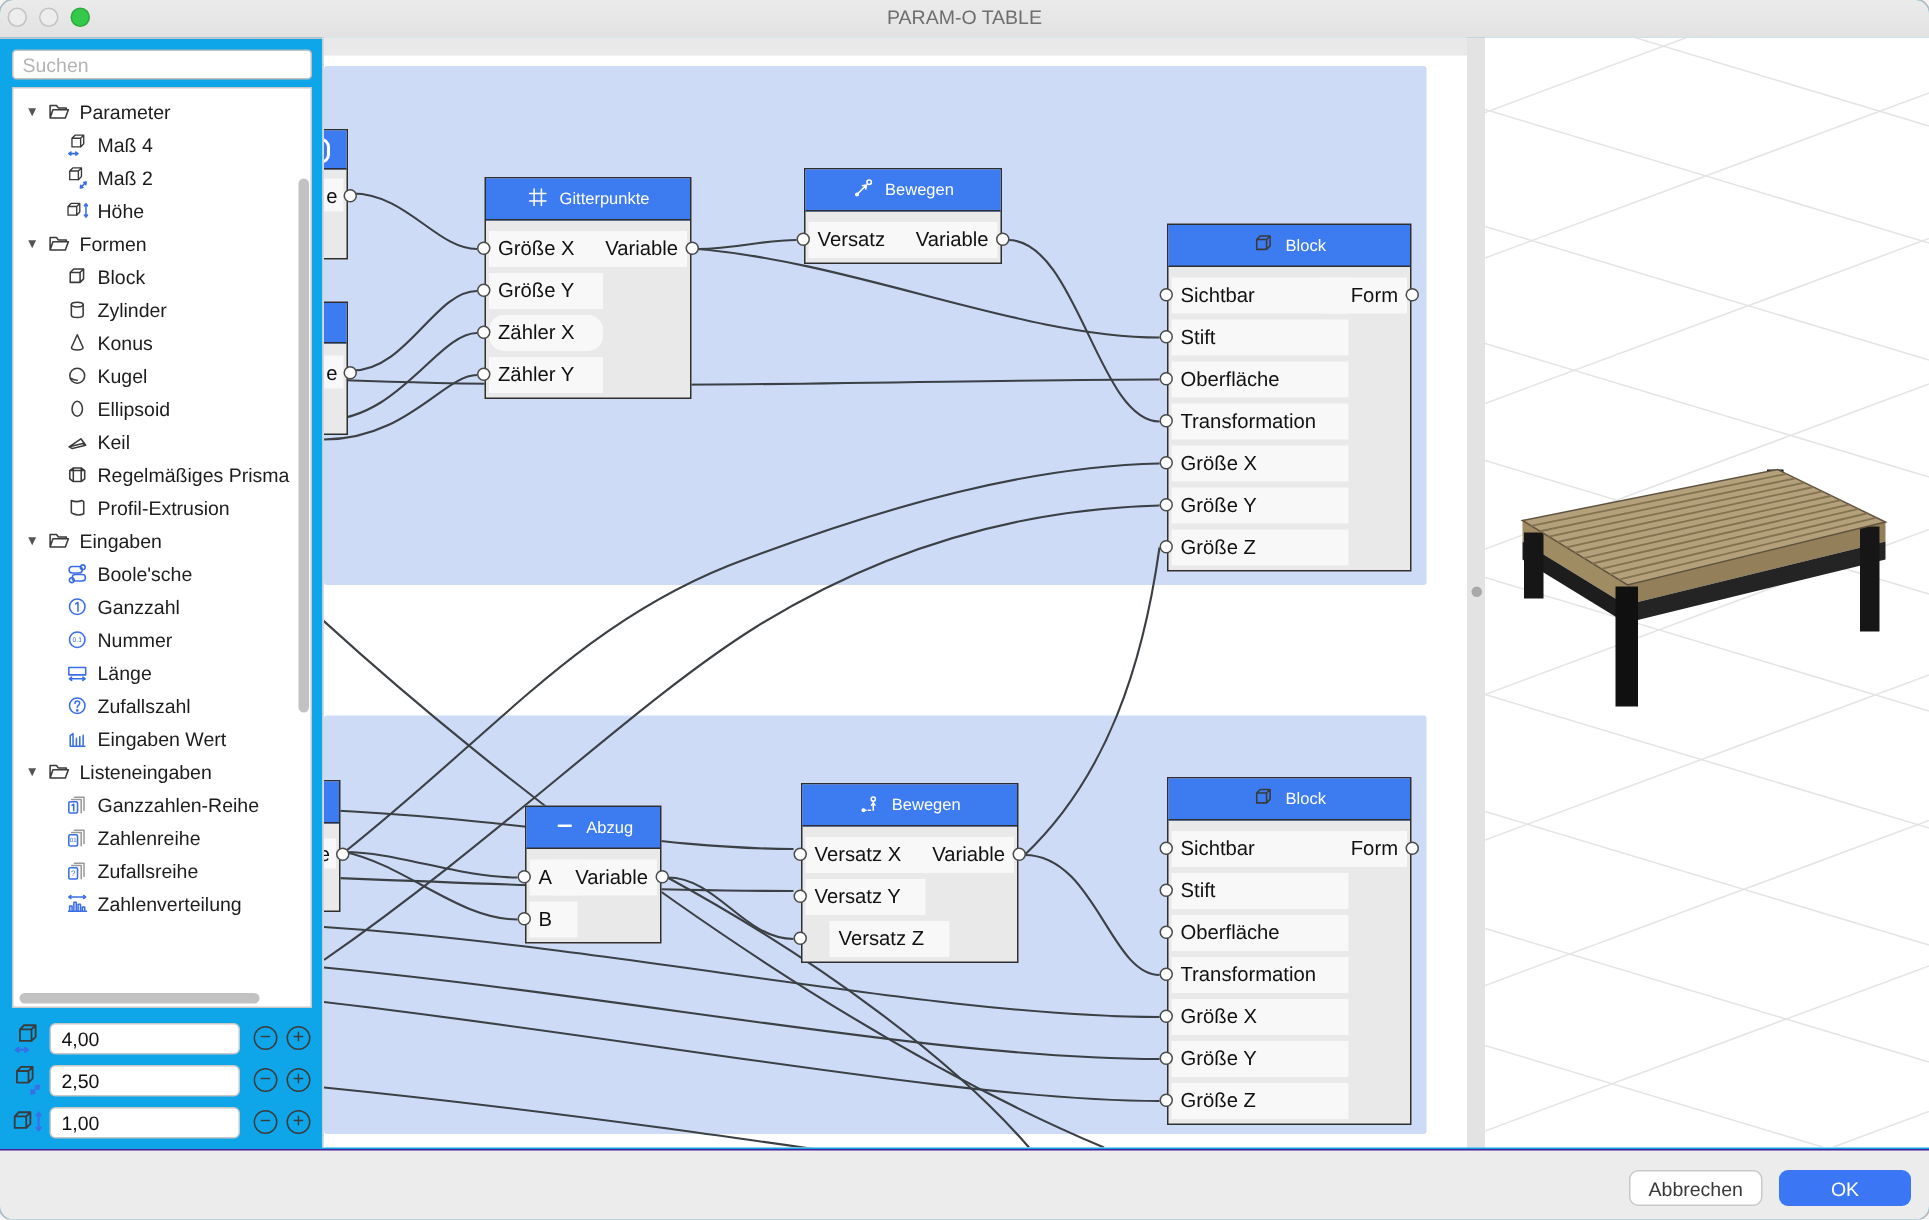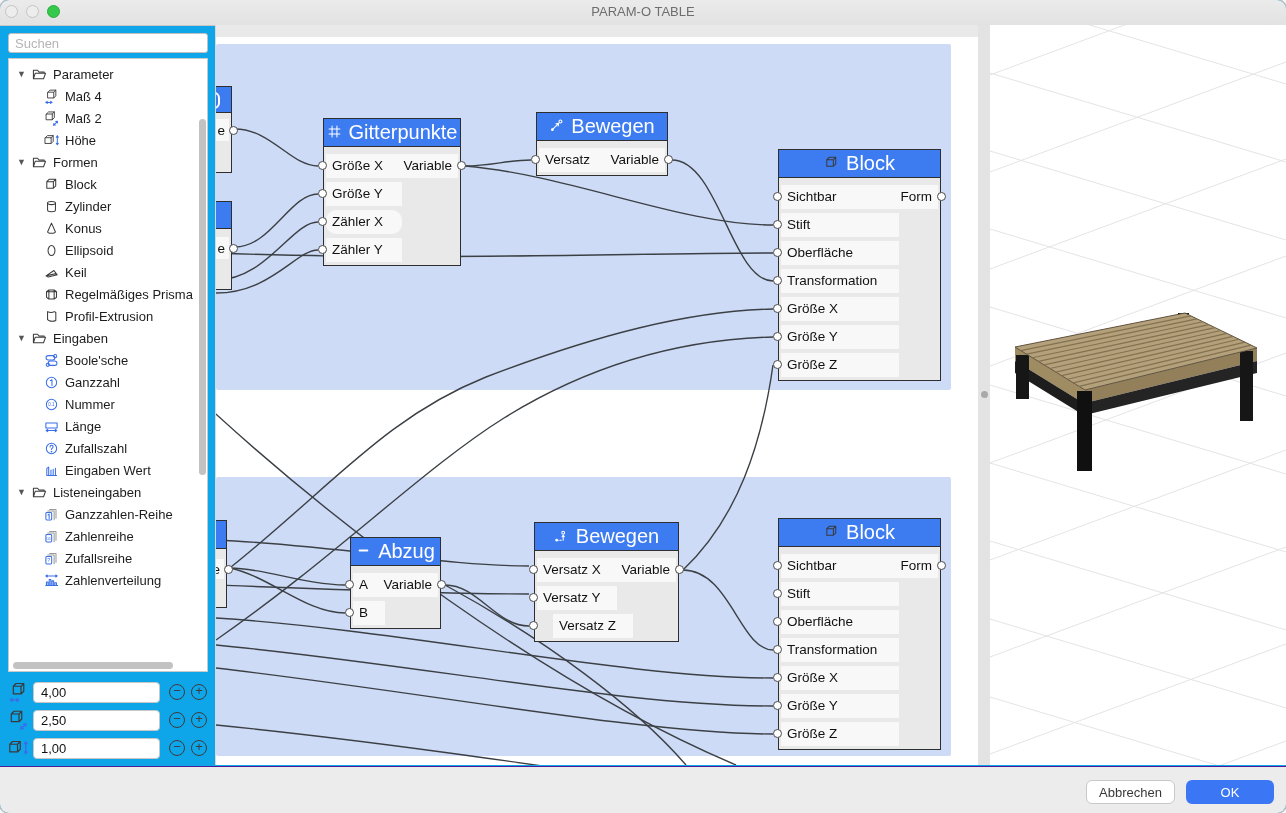--- a/index.html
+++ b/index.html
@@ -32,21 +32,21 @@
   #mode-select .lab{padding-left:9px;flex:1;}
   #mode-select .step{width:20px;height:22px;background:#3e7cf4;border-radius:4px;margin-right:0px;display:flex;align-items:center;justify-content:center;}
   
   #canvas{position:absolute;left:215px;top:25px;width:763px;height:740px;background:#fff;overflow:hidden;border-left:1px solid #d8d8d8;box-sizing:border-box;}
   #canvas-topstrip{position:absolute;left:0;top:0;width:763px;height:12px;background:#e9e9e9;}
   .group{position:absolute;left:0;width:735px;background:#cedbf6;border-radius:2px;}
   #group-top{top:19px;height:346px;}
   #group-bottom{top:452px;height:279px;}
   #wires{position:absolute;left:0;top:0;}
   .node{position:absolute;border:1.5px solid #2e2e2e;background:#e9e9e9;box-sizing:border-box;}
-  .nhead{position:absolute;left:0;top:0;right:0;height:28px;background:#3d7bf0;border-bottom:1.5px solid #2e2e2e;display:flex;align-items:center;justify-content:center;gap:7px;color:#fff;font-size:20px;box-sizing:border-box;}
+  .nhead{position:absolute;left:0;top:0;right:0;height:28px;background:#3d7bf0;border-bottom:1.5px solid #2e2e2e;display:flex;align-items:center;justify-content:center;gap:7px;color:#fff;font-size:11px;box-sizing:border-box;}
   .nrow{position:absolute;height:24px;background:#f8f8f8;font-size:13.5px;color:#111;display:flex;align-items:center;}
   .nrow.in{left:2px;padding-left:6px;}
   .nrow.out{right:2px;justify-content:flex-end;padding-right:6px;}
   .port{position:absolute;width:9px;height:9px;border-radius:50%;background:#fff;border:1.2px solid #4a4a4a;box-sizing:border-box;}
   
   #splitter{position:absolute;left:978px;top:25px;width:12px;height:740px;background:#e3e3e3;}
   #splitter .dot{position:absolute;left:2.5px;top:366px;width:7px;height:7px;border-radius:50%;background:#a9a9a9;}
   #preview{position:absolute;left:990px;top:25px;width:296px;height:740px;background:#fff;overflow:hidden;}
   
   #footer{position:absolute;left:0;top:766px;width:1286px;height:47px;background:#ececec;border-top:1px solid #4c1d95;}
@@ -143,20 +143,29 @@
           </span>
           <span>Zylinder</span>
         </div>
         <div class="trow child">
           <span class="ic">
             <svg viewBox="0 0 16 16" width="15" height="15" fill="none" stroke="#3a3a3a" stroke-width="1.1" stroke-linejoin="round" stroke-linecap="round">
               <path d="M8 2.3 3.9 11.4c0 1 1.8 1.7 4.1 1.7s4.1-.7 4.1-1.7z"></path>
             </svg>
           </span>
           <span>Konus</span>
+        </div>
+        <div class="trow child">
+          <span class="ic">
+            <svg viewBox="0 0 16 16" width="15" height="15" fill="none" stroke="#3a3a3a" stroke-width="1.1" stroke-linejoin="round" stroke-linecap="round">
+              <circle cx="8" cy="8" r="5.3"></circle>
+              <path d="M3.6 9.8c1.2.9 2.7 1.4 4.4 1.4"></path>
+            </svg>
+          </span>
+          <span>Kugel</span>
         </div>
         <div class="trow child">
           <span class="ic">
             <svg viewBox="0 0 16 16" width="15" height="15" fill="none" stroke="#3a3a3a" stroke-width="1.1" stroke-linejoin="round" stroke-linecap="round">
               <path d="M8 2.6c2 0 3.7 2.9 3.7 5.5 0 2.5-1.5 5.3-3.7 5.3S4.3 10.6 4.3 8.1C4.3 5.5 6 2.6 8 2.6z"></path>
             </svg>
           </span>
           <span>Ellipsoid</span>
         </div>
         <div class="trow child">

